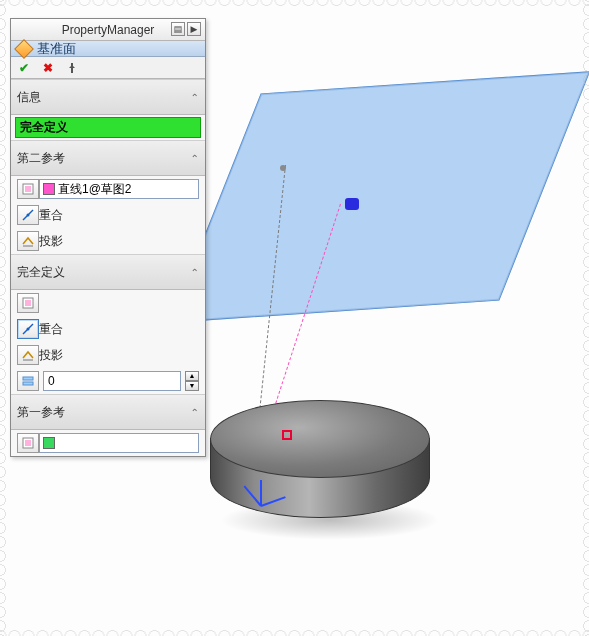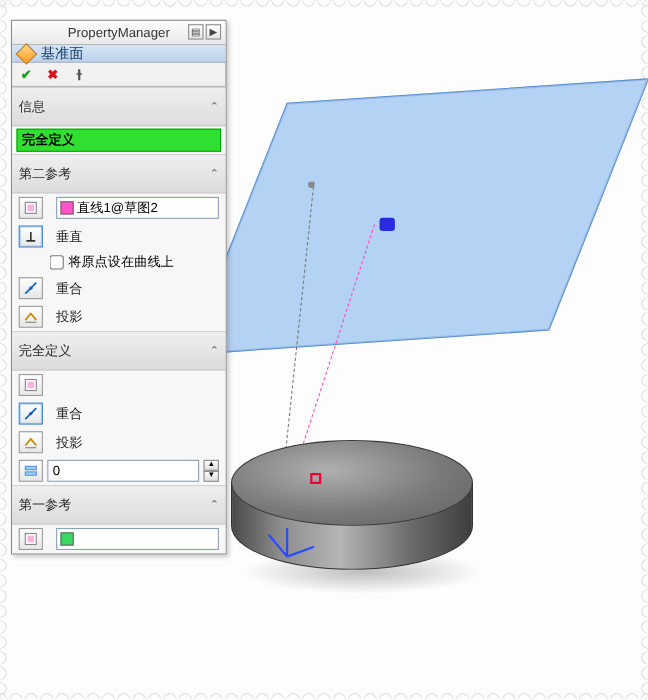--- a/index.html
+++ b/index.html
@@ -48,21 +48,21 @@
     height: 36px; display: flex; align-items: center; justify-content: space-between;
     padding: 0 6px; background: linear-gradient(#efefef,#dcdcdc);
     border-top: 1px solid #cfcfcf; border-bottom: 1px solid #b9b9b9;
     color: #2a2a2a; font-size: 12px;
   }
   .section-hdr .chev { font-size: 10px; color: #666; }
   .status-row { padding: 2px 4px; font-weight: bold; }
   .status-val { background: #30e030; border: 1px solid #0aa00a; padding: 1px 4px; font-size: 12px; }
 
   .body { background: #f7f7f7; }
-  .row { display: flex; align-items: center; gap: 12px; padding: 3px 6px; }
+  .row { display: flex; align-items: center; gap: 0; padding: 3px 6px; }
   .icon-box {
     width: 22px; height: 20px; border: 1px solid #9a9a9a;
     background: linear-gradient(#fff,#e7e7e7);
     display: flex; align-items: center; justify-content: center; flex: none;
   }
   .icon-box.active { border-color: #3b7dc4; box-shadow: inset 0 0 0 1px #bcd9f5; }
   .sel-input {
     flex: 1; height: 20px; border: 1px solid #8aa0bd; background: #fff;
     display: flex; align-items: center; padding: 0 3px; gap: 3px; font-size: 12px;
   }
@@ -188,32 +188,20 @@
             <rect x="2" y="2" width="10" height="10" fill="#fff" stroke="#888"></rect>
             <rect x="4" y="4" width="6" height="6" fill="#ffb0dd"></rect>
           </svg>
       </div>
       <div class="sel-input">
         <div class="swatch pink"></div>
         <span>直线1@草图2</span>
       </div>
     </div>
     <div class="row">
-      <div class="icon-box active">
-        <svg class="ico" viewBox="0 0 14 14">
-            <path d="M3 11h8M7 3v8" stroke="#333" stroke-width="1.5" fill="none"></path>
-          </svg>
-      </div>
-      <span class="lbl">垂直</span>
-    </div>
-    <label class="chk">
-      <input type="checkbox" style="">
-      <span>将原点设在曲线上</span>
-    </label>
-    <div class="row">
       <div class="icon-box">
         <svg class="ico" viewBox="0 0 14 14">
             <path d="M2 12L12 2" stroke="#1560c4" stroke-width="1.5"></path>
             <circle cx="7" cy="7" r="1.5" fill="#1560c4"></circle>
           </svg>
       </div>
       <span class="lbl">重合</span>
     </div>
     <div class="row">
       <div class="icon-box">

